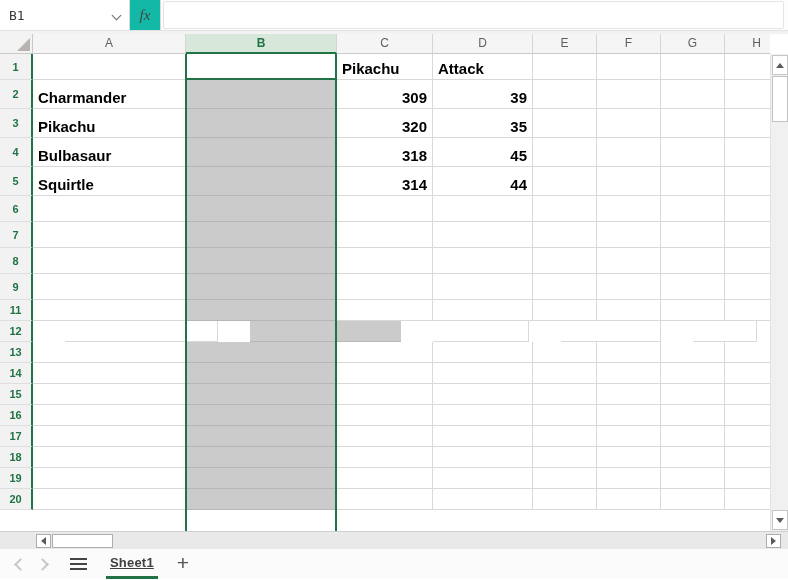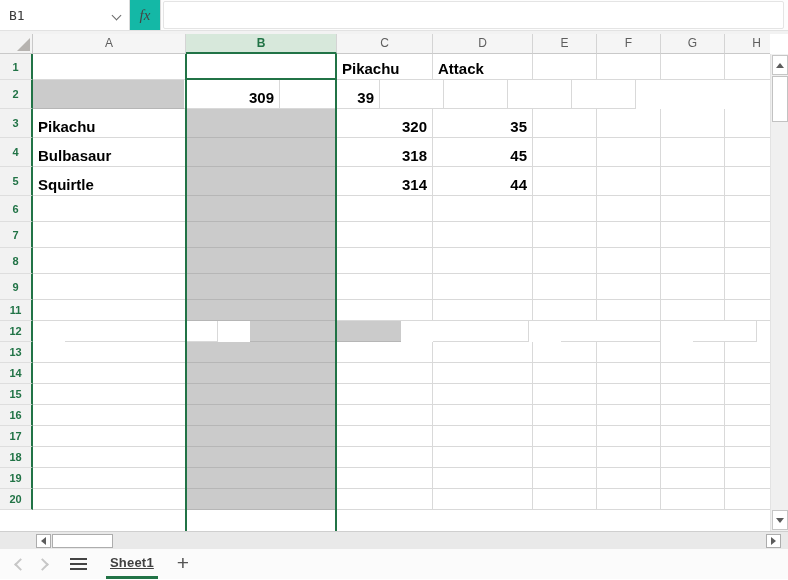--- a/index.html
+++ b/index.html
@@ -120,20 +120,21 @@
           <div class="cell colB active" style="min-width: 151px; width: 151px;"></div>
           <div class="cell" style="min-width: 96px; width: 96px;">Pikachu</div>
           <div class="cell" style="min-width: 100px; width: 100px;">Attack</div>
           <div class="cell" style="min-width: 64px; width: 64px;"></div>
           <div class="cell" style="min-width: 64px; width: 64px;"></div>
           <div class="cell" style="min-width: 64px; width: 64px;"></div>
           <div class="cell" style="min-width: 64px; width: 64px;"></div>
         </div>
         <div class="grow" style="height: 29px;">
           <div class="rowhdr">2</div>
+          <div class="cell" style="min-width: 153px; width: 153px;">Charmander</div>
           <div class="cell colB" style="min-width: 151px; width: 151px;"></div>
           <div class="cell num" style="min-width: 96px; width: 96px;">309</div>
           <div class="cell num" style="min-width: 100px; width: 100px;">39</div>
           <div class="cell" style="min-width: 64px; width: 64px;"></div>
           <div class="cell" style="min-width: 64px; width: 64px;"></div>
           <div class="cell" style="min-width: 64px; width: 64px;"></div>
           <div class="cell" style="min-width: 64px; width: 64px;"></div>
         </div>
         <div class="grow" style="height: 29px;">
           <div class="rowhdr">3</div>

